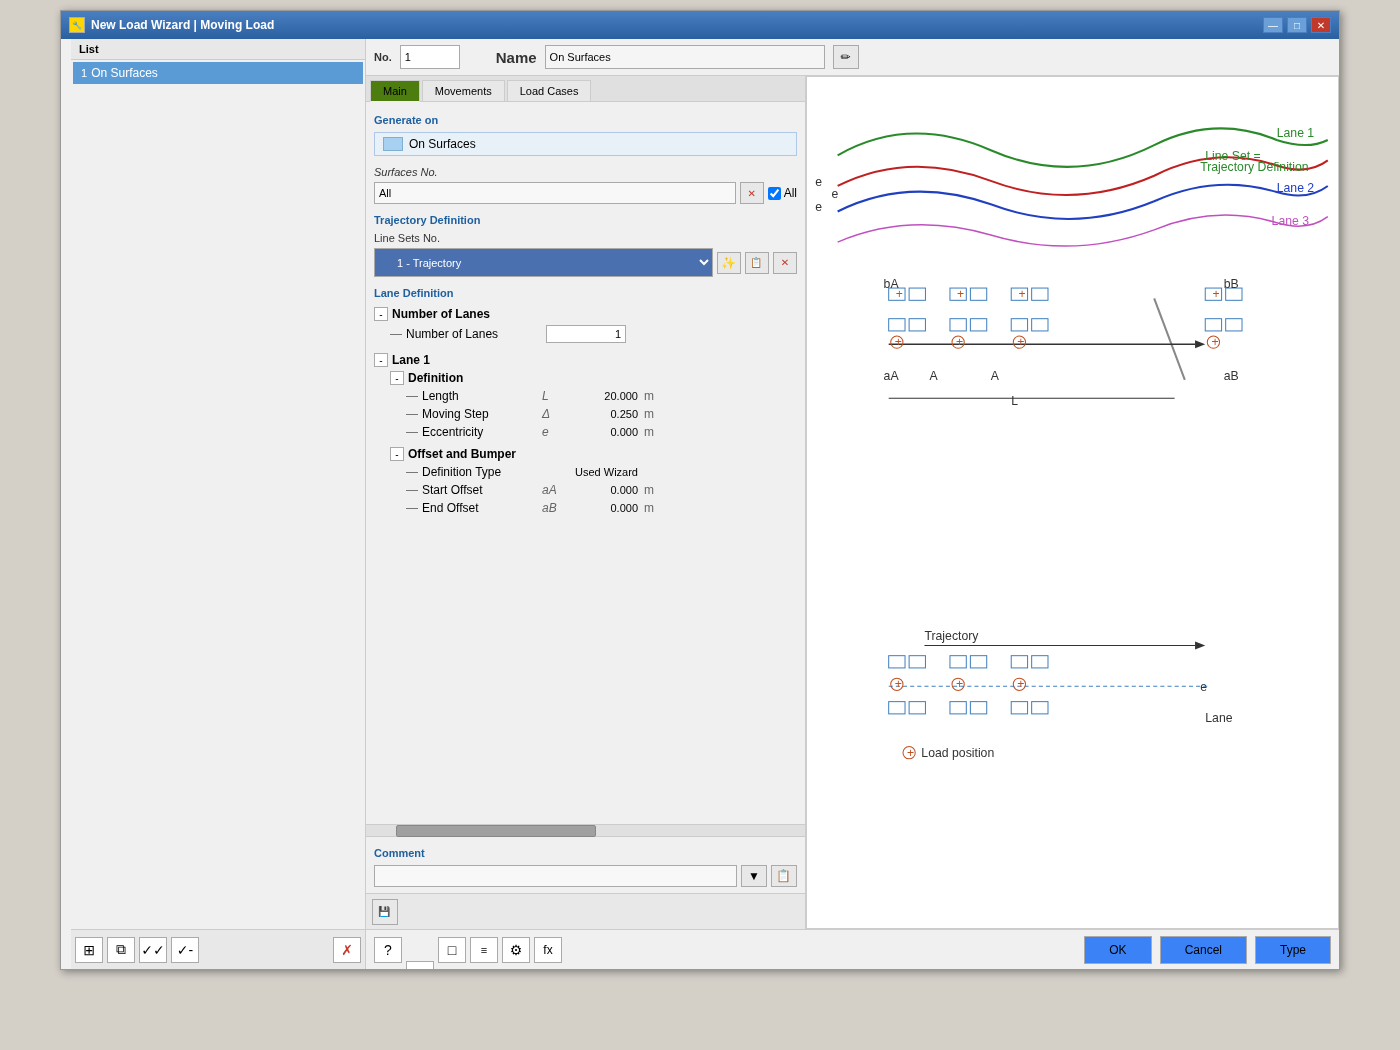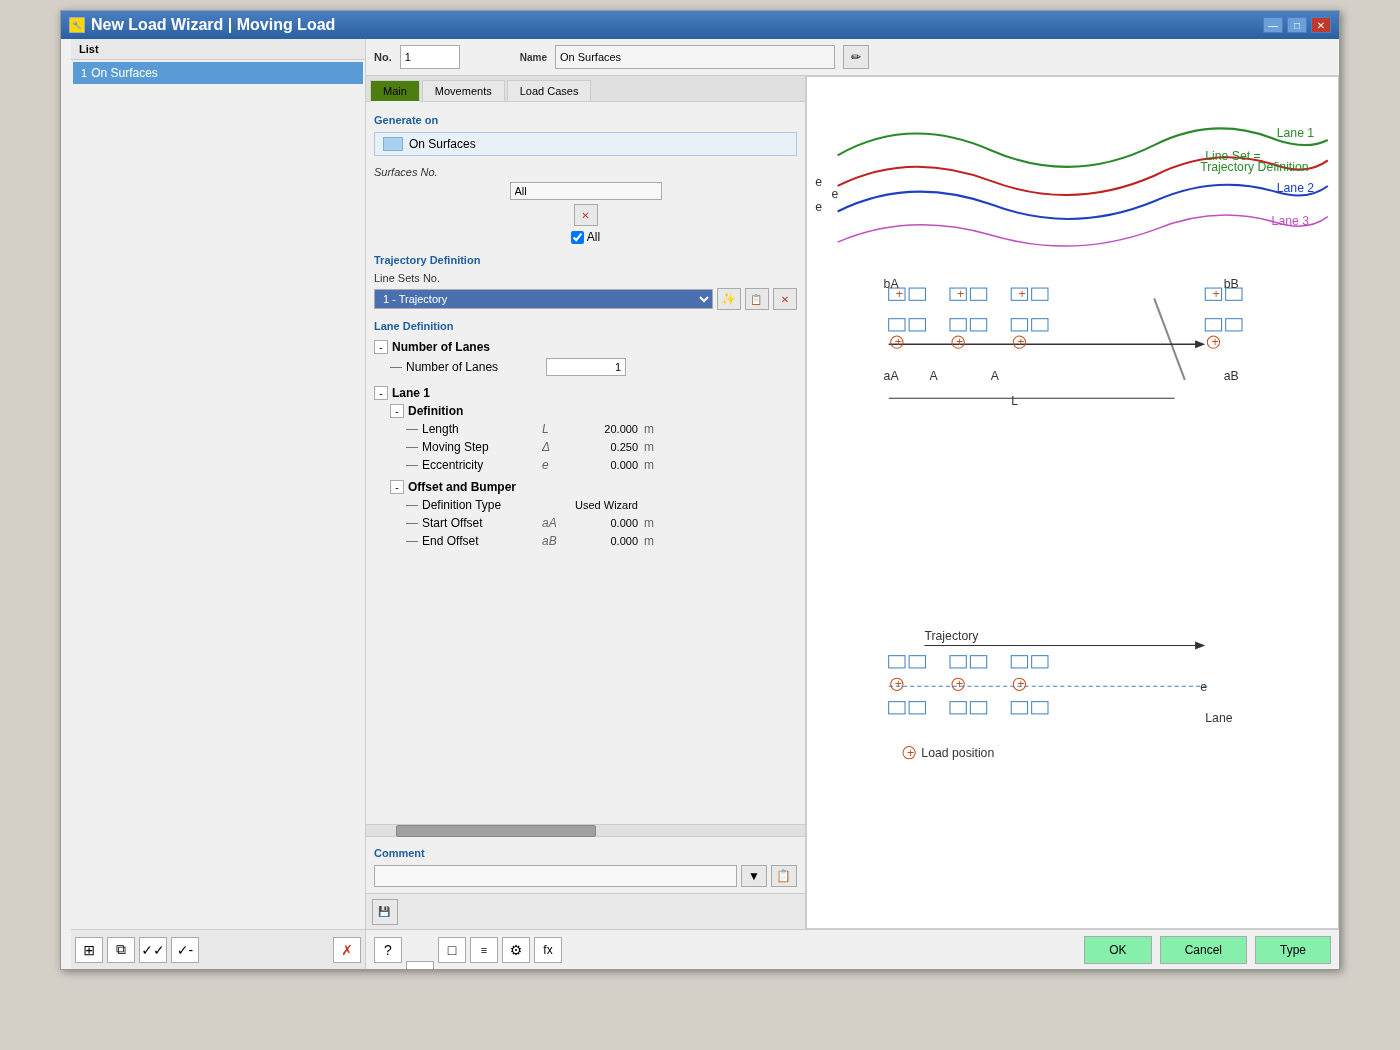--- a/index.html
+++ b/index.html
@@ -3,21 +3,21 @@
   <meta charset="utf-8">
   <style>
     * { box-sizing: border-box; margin: 0; padding: 0; font-family: 'Segoe UI', Arial, sans-serif; font-size: 12px; }
     body { background: #d4d0c8; width: 1400px; height: 1050px; overflow: hidden; }
 
     .window { width: 1280px; height: 960px; background: #f0f0f0; border: 1px solid #999; position: absolute; top: 10px; left: 60px; display: flex; flex-direction: column; box-shadow: 2px 2px 8px rgba(0,0,0,0.4); }
 
     .titlebar { background: linear-gradient(to bottom, #4a7fc1, #2a5fa0); color: white; padding: 4px 8px; display: flex; align-items: center; justify-content: space-between; height: 28px; }
     .titlebar-left { display: flex; align-items: center; gap: 6px; }
     .titlebar-icon { width: 16px; height: 16px; background: #ffd700; border: 1px solid #aaa; display: flex; align-items: center; justify-content: center; font-size: 8px; }
-    .titlebar-title { color: white; font-size: 16px; font-weight: bold; }
+    .titlebar-title { color: white; font-size: 12px; font-weight: bold; }
     .titlebar-controls { display: flex; gap: 4px; }
     .titlebar-btn { width: 20px; height: 16px; background: #6a9fd8; border: 1px solid #4a7fc1; cursor: pointer; display: flex; align-items: center; justify-content: center; font-size: 10px; color: white; }
     .titlebar-btn.close { background: #c0392b; }
 
     .main-content { display: flex; flex: 1; overflow: hidden; }
 
     
     .left-panel { width: 295px; background: #f0f0f0; border-right: 1px solid #ccc; display: flex; flex-direction: column; margin-left: 10px; }
     .list-header { background: #e8e8e8; padding: 4px 8px; font-weight: bold; border-bottom: 1px solid #ccc; font-size: 11px; }
     .list-content { flex: 1; padding: 2px; }
@@ -27,48 +27,48 @@
     .toolbar-btn { width: 28px; height: 26px; background: #fff; border: 1px solid #aaa; cursor: pointer; display: flex; align-items: center; justify-content: center; font-size: 14px; }
     .toolbar-btn.danger { color: #c0392b; }
 
     
     .right-area { flex: 1; display: flex; flex-direction: column; }
 
     
     .id-bar { display: flex; align-items: center; gap: 8px; padding: 6px 8px; background: #f0f0f0; border-bottom: 1px solid #ccc; }
     .id-label { font-size: 11px; color: #333; font-weight: bold; }
     .id-input { width: 60px; height: 24px; border: 1px solid #aaa; background: #fff; padding: 2px 4px; font-size: 11px; }
-    .name-label { font-size: 10px; color: #333; font-weight: bold; margin-left: 24px; }
+    .name-label { font-size: 15px; color: #333; font-weight: bold; }
     .name-input { width: 280px; height: 24px; border: 1px solid #aaa; background: #f5f5f5; padding: 2px 4px; font-size: 11px; }
     .edit-btn { width: 26px; height: 24px; border: 1px solid #aaa; background: #e8e8e8; cursor: pointer; display: flex; align-items: center; justify-content: center; }
 
     .content-area { display: flex; flex: 1; overflow: hidden; }
 
     
     .form-area { width: 440px; border-right: 1px solid #ccc; display: flex; flex-direction: column; background: #f0f0f0; }
 
     .tabs { display: flex; background: #e0e0e0; border-bottom: 1px solid #ccc; padding: 4px 4px 0; gap: 2px; }
     .tab { padding: 4px 12px; border: 1px solid #ccc; background: #e8e8e8; cursor: pointer; font-size: 11px; border-bottom: none; }
     .tab.active { background: #4d7c0f; border-bottom: 1px solid #f0f0f0; margin-bottom: -1px; }
 
     .form-body { flex: 1; overflow-y: auto; padding: 8px; }
 
     .section-title { color: #2060a0; font-weight: bold; font-size: 11px; margin-bottom: 6px; margin-top: 4px; }
 
     .generate-on-box { background: #e8f0f8; border: 1px solid #b0c8e8; padding: 4px 8px; display: flex; align-items: center; gap: 6px; margin-bottom: 10px; }
     .generate-indicator { width: 20px; height: 14px; background: #a8d0f0; border: 1px solid #80b0d0; }
     .field-label { font-size: 11px; color: #333; min-width: 80px; }
 
-    .surfaces-row { display: flex; align-items: center; gap: 4px; margin-bottom: 10px; flex-direction: column; }
+    .surfaces-row { display: flex; align-items: center; gap: 4px; margin-bottom: 10px; }
     .surfaces-input { flex: 1; height: 22px; border: 1px solid #aaa; background: #f8f8f8; padding: 2px 4px; font-size: 11px; }
     .icon-btn { width: 24px; height: 22px; border: 1px solid #aaa; background: #e8e8e8; cursor: pointer; display: flex; align-items: center; justify-content: center; font-size: 10px; }
     .check-all { display: flex; align-items: center; gap: 3px; }
     .check-all input { margin: 0; }
     .linesets-row { display: flex; align-items: center; gap: 4px; margin-bottom: 10px; }
-    .linesets-select { flex: 1; height: 20px; border: 1px solid #aaa; background: #4a70b0; color: white; padding: 2px 4px; font-size: 11px; }
+    .linesets-select { flex: 1; height: 29px; border: 1px solid #aaa; background: #4a70b0; color: white; padding: 2px 18px; font-size: 11px; }
 
     .tree-section { }
     .tree-header { display: flex; align-items: center; gap: 4px; padding: 2px 0; font-size: 11px; }
     .tree-expand { width: 14px; height: 14px; border: 1px solid #aaa; background: #fff; display: flex; align-items: center; justify-content: center; font-size: 10px; cursor: pointer; }
     .tree-label { font-weight: bold; }
     .tree-children { padding-left: 16px; }
     .tree-row { display: flex; align-items: center; padding: 2px 0; font-size: 11px; }
     .tree-dash { color: #666; margin-right: 4px; }
     .param-name { min-width: 120px; }
     .param-symbol { min-width: 20px; color: #666; font-style: italic; }
@@ -85,21 +85,21 @@
     .comment-btn { width: 26px; height: 22px; border: 1px solid #aaa; background: #e8e8e8; cursor: pointer; display: flex; align-items: center; justify-content: center; }
 
     
     .diagram-area { flex: 1; background: #fff; border: 1px solid #ccc; position: relative; overflow: hidden; }
 
     
     .bottom-bar { height: 40px; background: #f0f0f0; border-top: 1px solid #ccc; display: flex; align-items: center; justify-content: space-between; padding: 0 8px; }
     .bottom-left { display: flex; align-items: center; gap: 4px; }
     .bottom-btn { width: 28px; height: 26px; border: 1px solid #aaa; background: #fff; cursor: pointer; display: flex; align-items: center; justify-content: center; font-size: 14px; }
     .dialog-btns { display: flex; gap: 8px; }
-    .dialog-btn { height: 28px; padding: 0 24px; border: 1px solid #aaa; background: #86efac; cursor: pointer; font-size: 12px; }
+    .dialog-btn { height: 28px; padding: 0 24px; border: 1px solid #aaa; background: #3b82f6; cursor: pointer; font-size: 12px; }
 
     
     .diagram-svg { width: 100%; height: 100%; }
   </style>
 </head>
 <body>
 
 <div class="window">
 
   <div class="titlebar">

